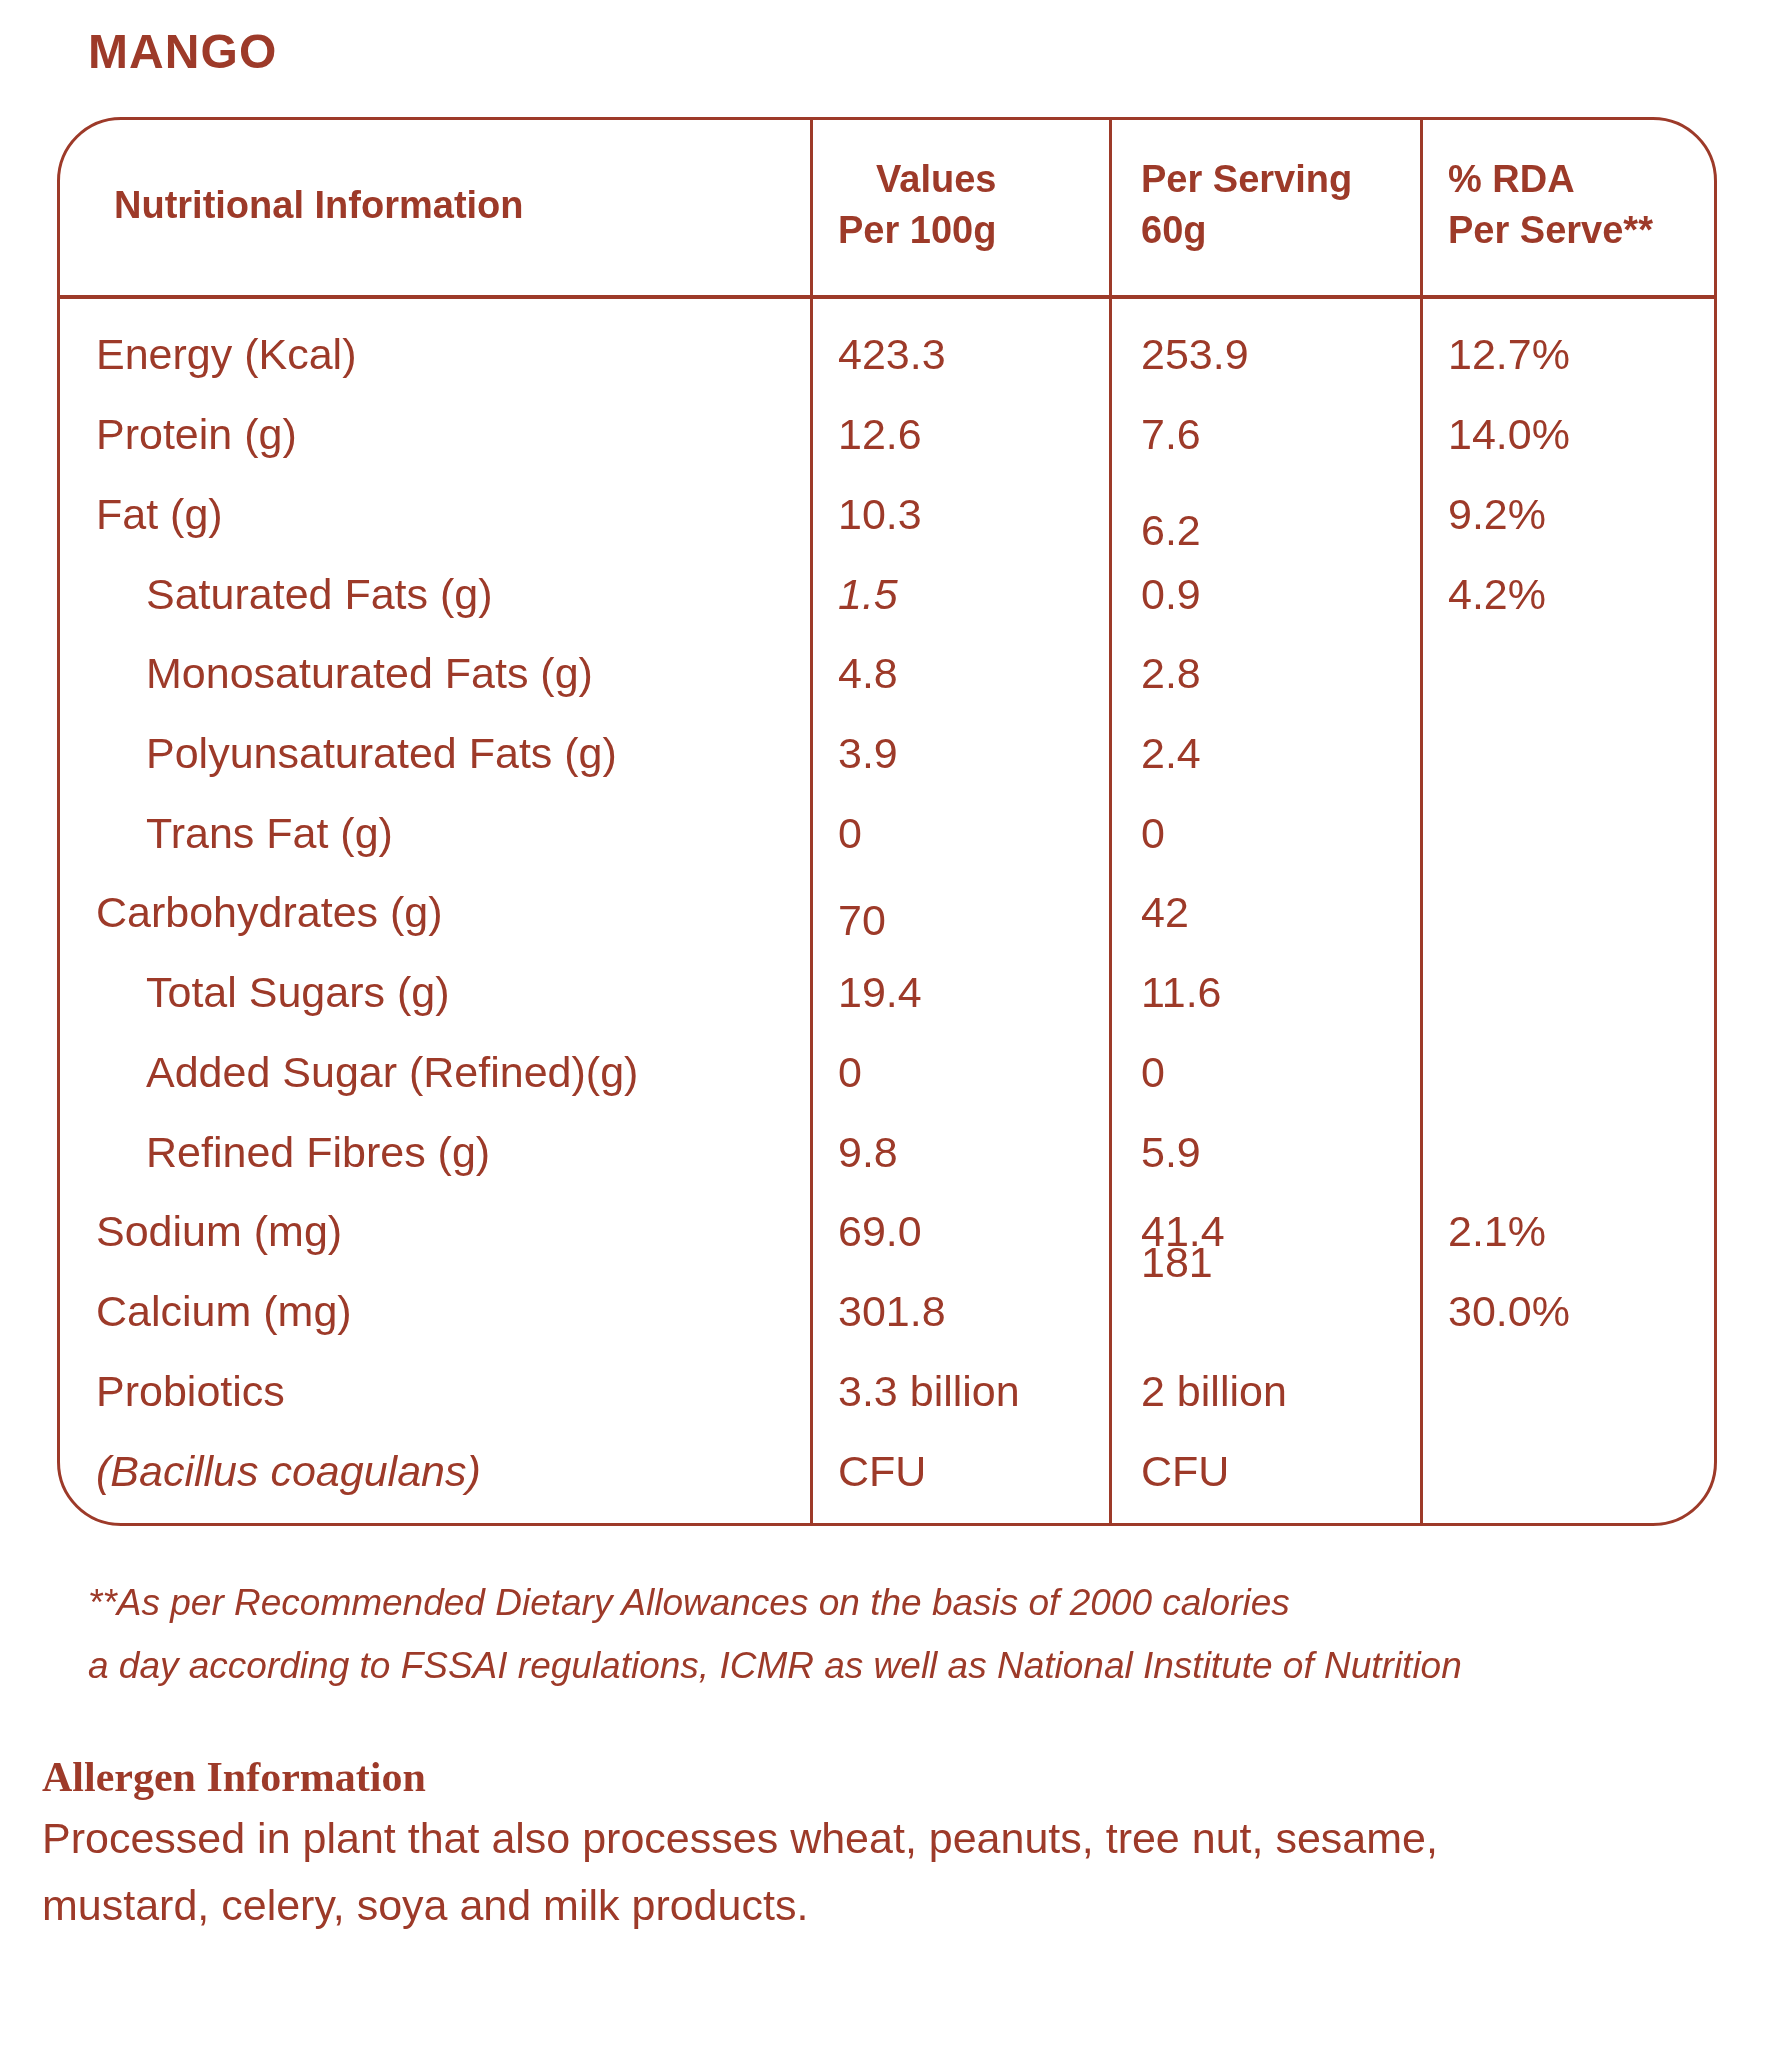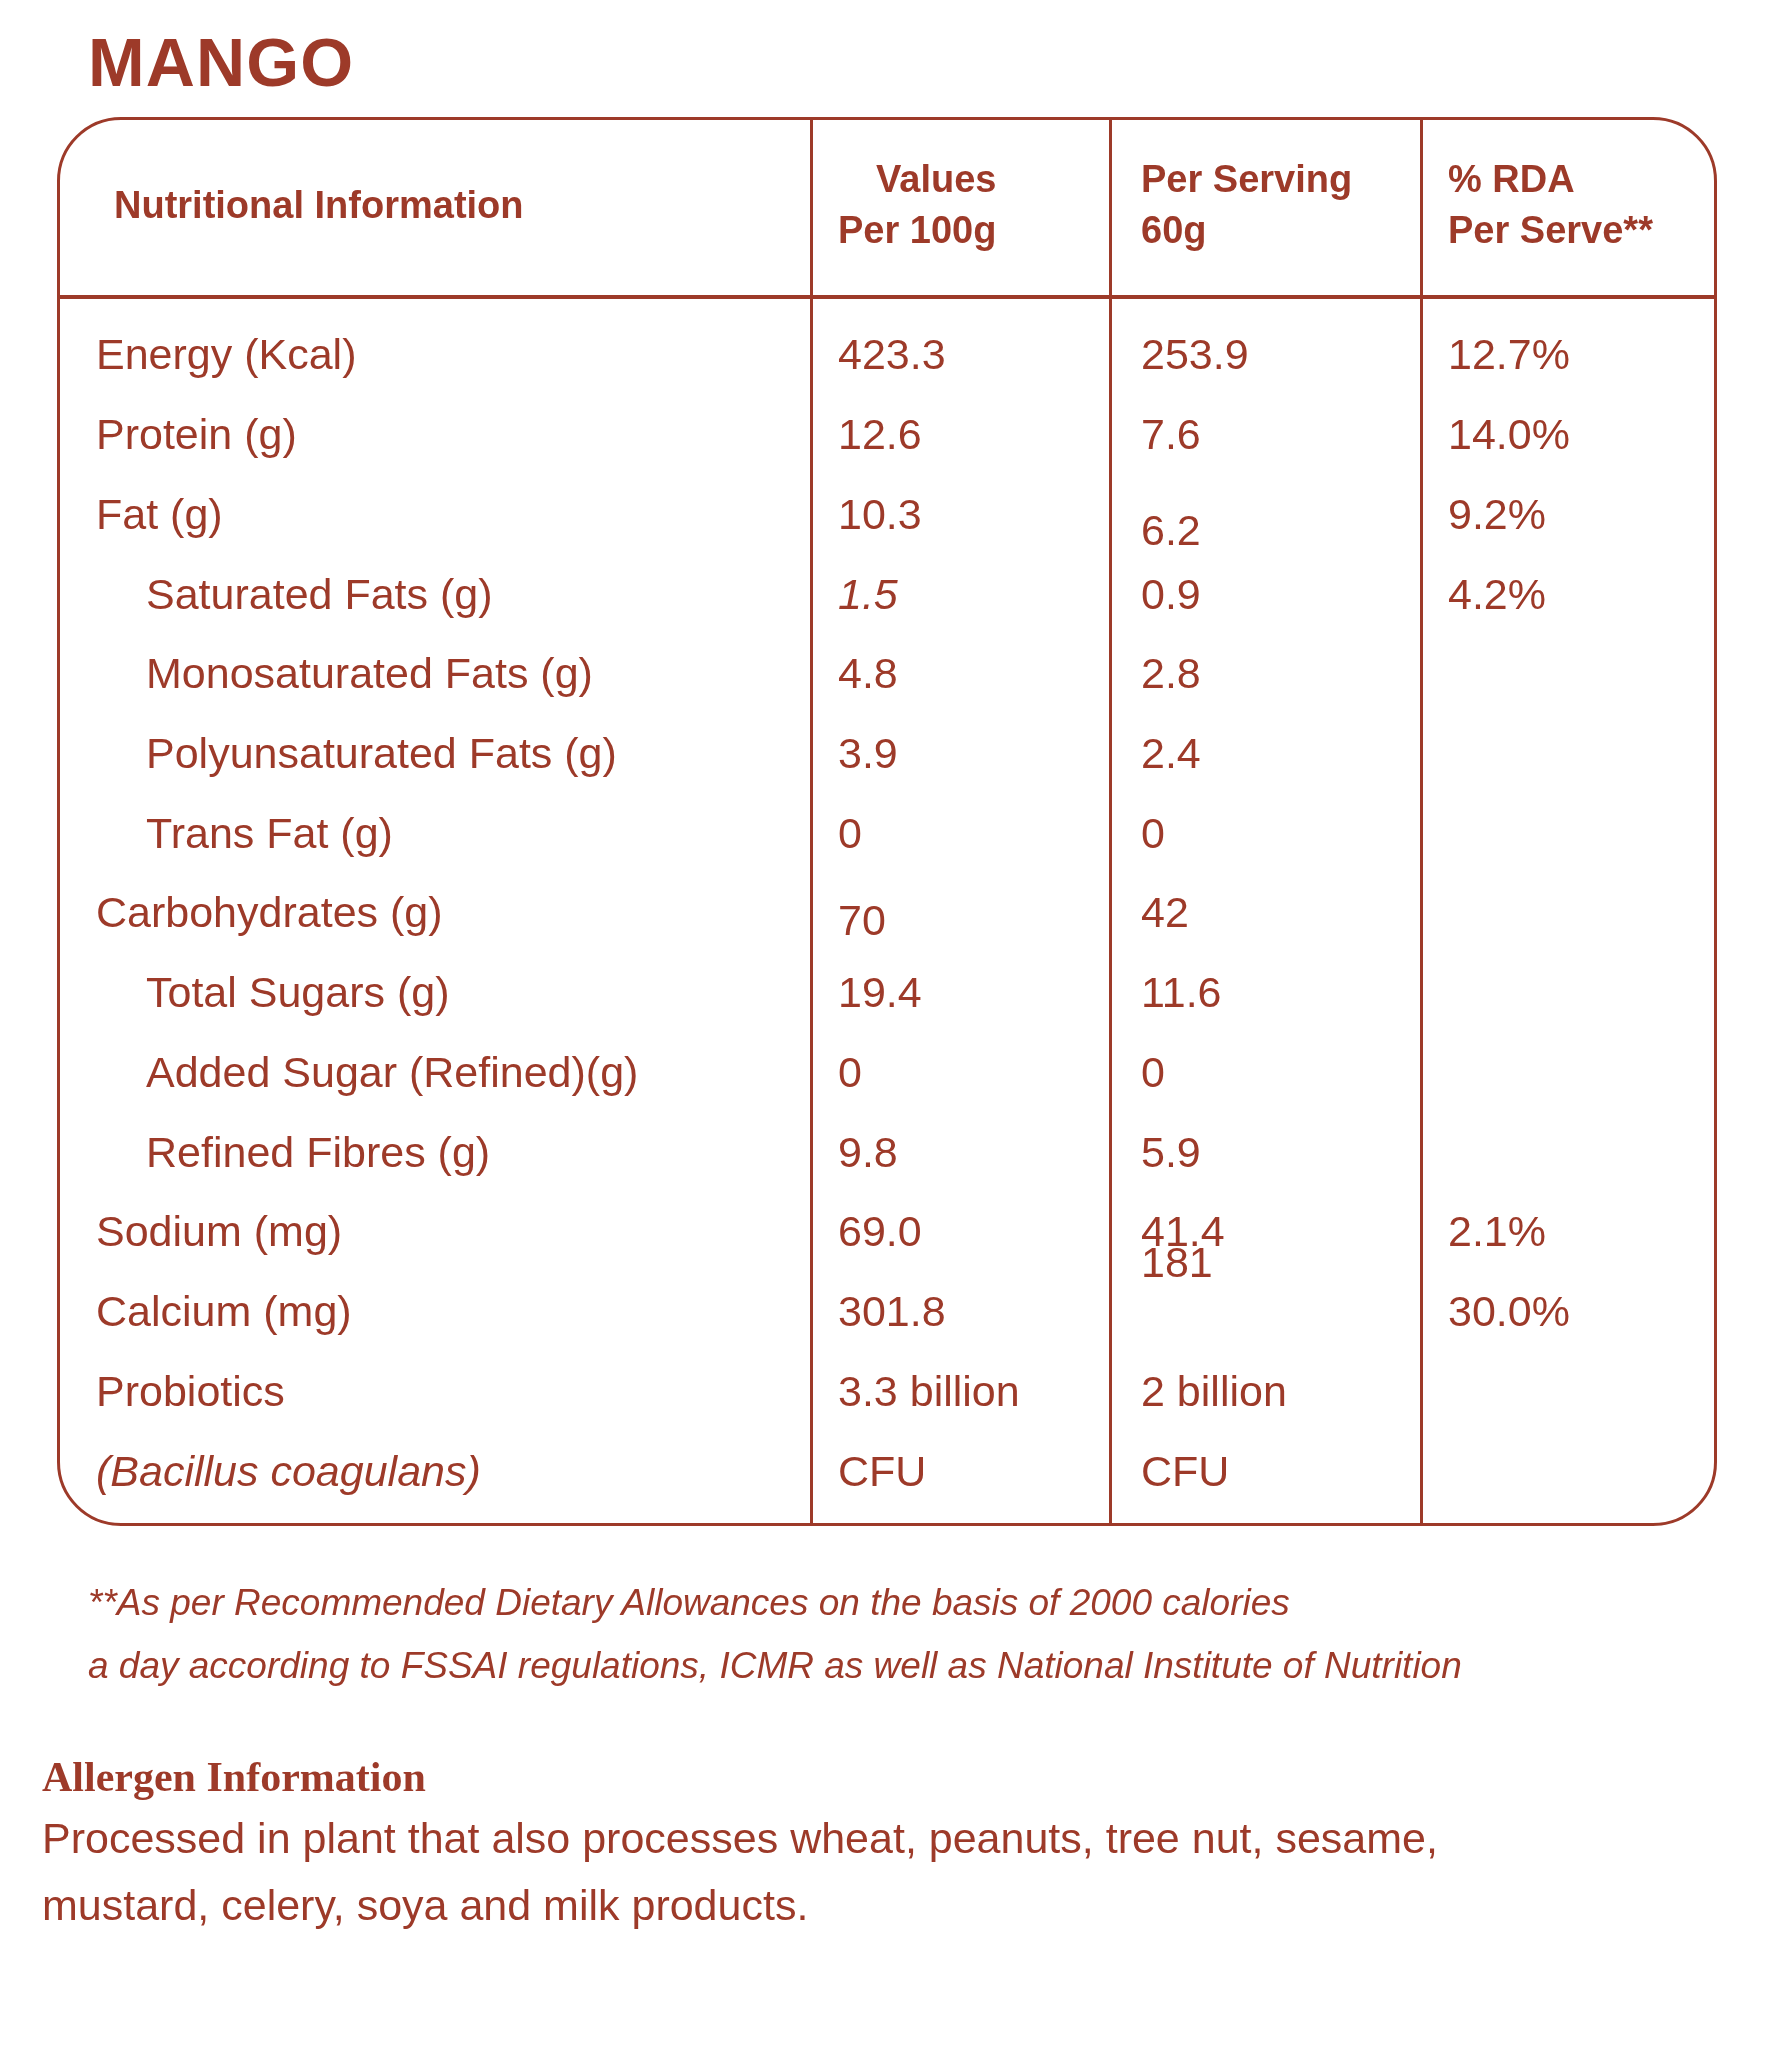--- a/index.html
+++ b/index.html
@@ -1,18 +1,18 @@
 <!DOCTYPE html>
 <html style="font-size:8.5px"><head>
 <meta charset="utf-8">
 <style>
   html, body { margin:0; padding:0; background:#ffffff; }
   body { width:1786px; height:2056px; position:relative; overflow:hidden;
          font-family:"Liberation Sans", "DejaVu Sans", sans-serif; color:#9d3a29; }
-  .title { position:absolute; left:88px; top:27.5px; font-size:68px; font-weight:bold; letter-spacing:1.1px; line-height:1; }
+  .title { position:absolute; left:88px; top:27.5px; font-size:48px; font-weight:bold; letter-spacing:1.1px; line-height:1; }
   .box { position:absolute; left:57px; top:117px; width:1660px; height:1409px;
          border:3.7px solid #9d3a29; border-radius:64px; box-sizing:border-box; }
   .hline { position:absolute; left:57px; top:295px; width:1660px; height:3.7px; background:#9d3a29; }
   .vline { position:absolute; top:119px; width:3.2px; height:1406px; background:#9d3a29; }
   .hdr { position:absolute; font-size:38px; font-weight:bold; line-height:51px; }
   .cell { position:absolute; font-size:43px; line-height:53px; white-space:nowrap; }
   .italic { font-style:italic; }
   .foot { position:absolute; left:88px; font-size:37px; font-style:italic; line-height:48px; white-space:nowrap; }
   .allergen-h { position:absolute; left:42px; top:1751px; font-size:42px; font-weight:bold; line-height:53px;font-family:Liberation Serif, serif; }
   .allergen-p { position:absolute; left:42px; top:1805px; font-size:43px; line-height:67px; width:1737px; }

